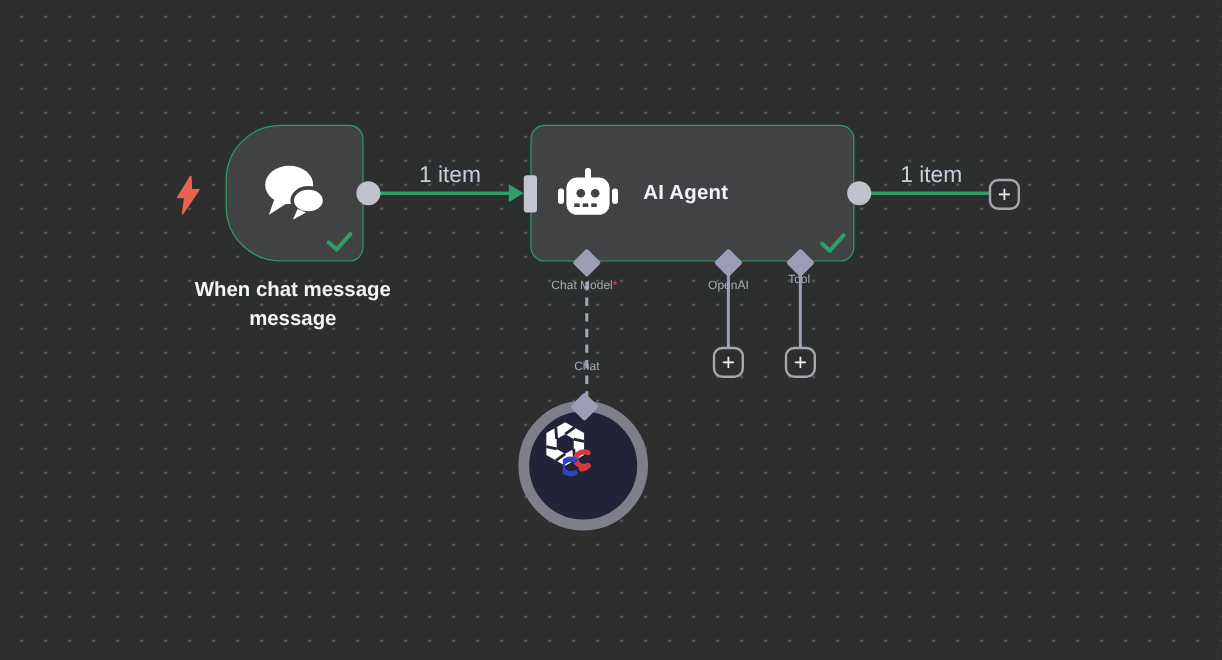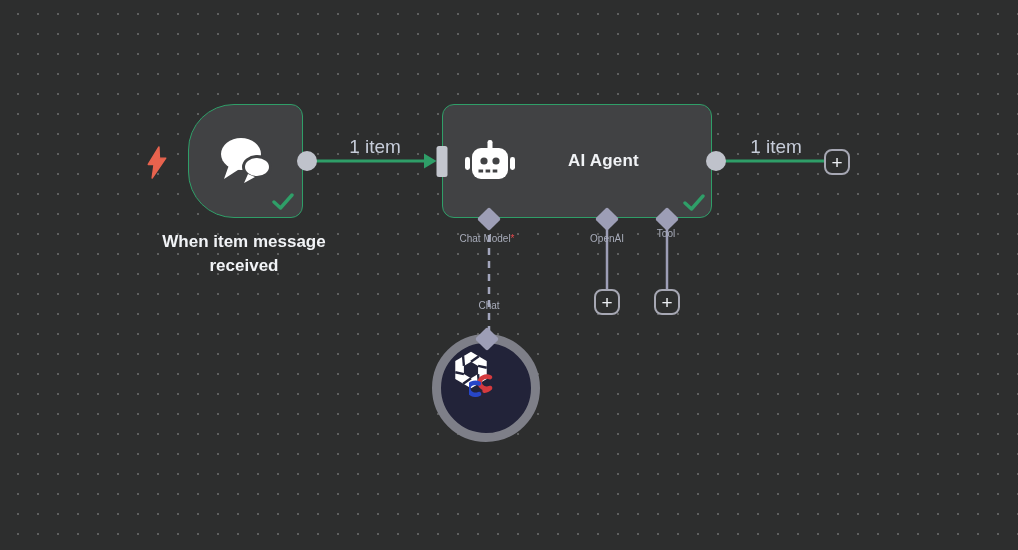--- a/index.html
+++ b/index.html
@@ -3,21 +3,21 @@
 <meta charset="utf-8">
 <style>
   html,body{margin:0;padding:0;background:#2d2e2e;}
   .canvas{
     position:relative;width:1018px;height:550px;overflow:hidden;
     background-color:#2d2e2e;
     background-image:radial-gradient(circle,#5e5f5f 1.1px,transparent 1.4px);
     background-size:20px 20px;background-position:8px 4px;
     font-family:"Liberation Sans",sans-serif;
   }
-  .node{position:absolute;background:#414244;border:1.8px solid #2f9e68;box-sizing:border-box;z-index:2;gap:32px;}
+  .node{position:absolute;background:#414244;border:1.8px solid #2f9e68;box-sizing:border-box;z-index:2;}
   .node-trigger{left:188px;top:104px;width:115px;height:114px;border-radius:46px 12px 12px 46px;}
   .node-agent{left:442px;top:104px;width:270px;height:114px;border-radius:12px;display:flex;align-items:center;}
   .node-check{position:absolute;width:22px;height:17px;}
   .trigger-check{right:8px;bottom:7px;}
   .agent-check{right:6px;bottom:6px;}
   .trigger-icon{position:absolute;left:50%;top:50%;transform:translate(-50%,-52%);}
   .bolt{position:absolute;left:147px;top:146px;width:20px;height:33px;z-index:2;}
   .agent-robot{margin-left:22px;}
   .agent-title{color:#f1f3f6;font-size:17px;font-weight:700;margin-left:21px;letter-spacing:.2px;}
   .node-label{position:absolute;color:#f1f3f6;font-size:17px;font-weight:700;text-align:center;line-height:24px;z-index:4;}
@@ -74,21 +74,21 @@
     <svg class="trigger-icon" width="54" height="46" viewBox="0 0 54 46">
       <ellipse cx="22" cy="17" rx="20" ry="16" fill="#ffffff"></ellipse>
       <polygon points="10,28 5,42 22,31" fill="#ffffff"></polygon>
       <ellipse cx="38" cy="30" rx="13.5" ry="10.5" fill="#ffffff" stroke="#414244" stroke-width="3"></ellipse>
       <polygon points="29,37 25,46 36,40" fill="#ffffff"></polygon>
     </svg>
     <svg class="node-check trigger-check" viewBox="0 0 22 17">
       <path d="M2 9 L8.5 15 L20 2" fill="none" stroke="#2f9e68" stroke-width="3.4" stroke-linecap="round" stroke-linejoin="round"></path>
     </svg>
   </div>
-  <div class="node-label trigger-label">When item message received</div>
+  <div class="node-label trigger-label">When chat message message</div>
 
   <div class="node node-agent">
     <svg class="agent-robot" width="50" height="44" viewBox="0 0 50 44">
       <rect x="22.5" y="1" width="5" height="10" rx="2.2" fill="#ffffff"></rect>
       <rect x="7" y="9" width="36" height="31" rx="9" fill="#ffffff"></rect>
       <rect x="0" y="18" width="5" height="13" rx="2.4" fill="#ffffff"></rect>
       <rect x="45" y="18" width="5" height="13" rx="2.4" fill="#ffffff"></rect>
       <circle cx="19" cy="22" r="3.6" fill="#414244"></circle>
       <circle cx="31" cy="22" r="3.6" fill="#414244"></circle>
       <rect x="13.5" y="30.5" width="4.6" height="3" fill="#414244"></rect>

